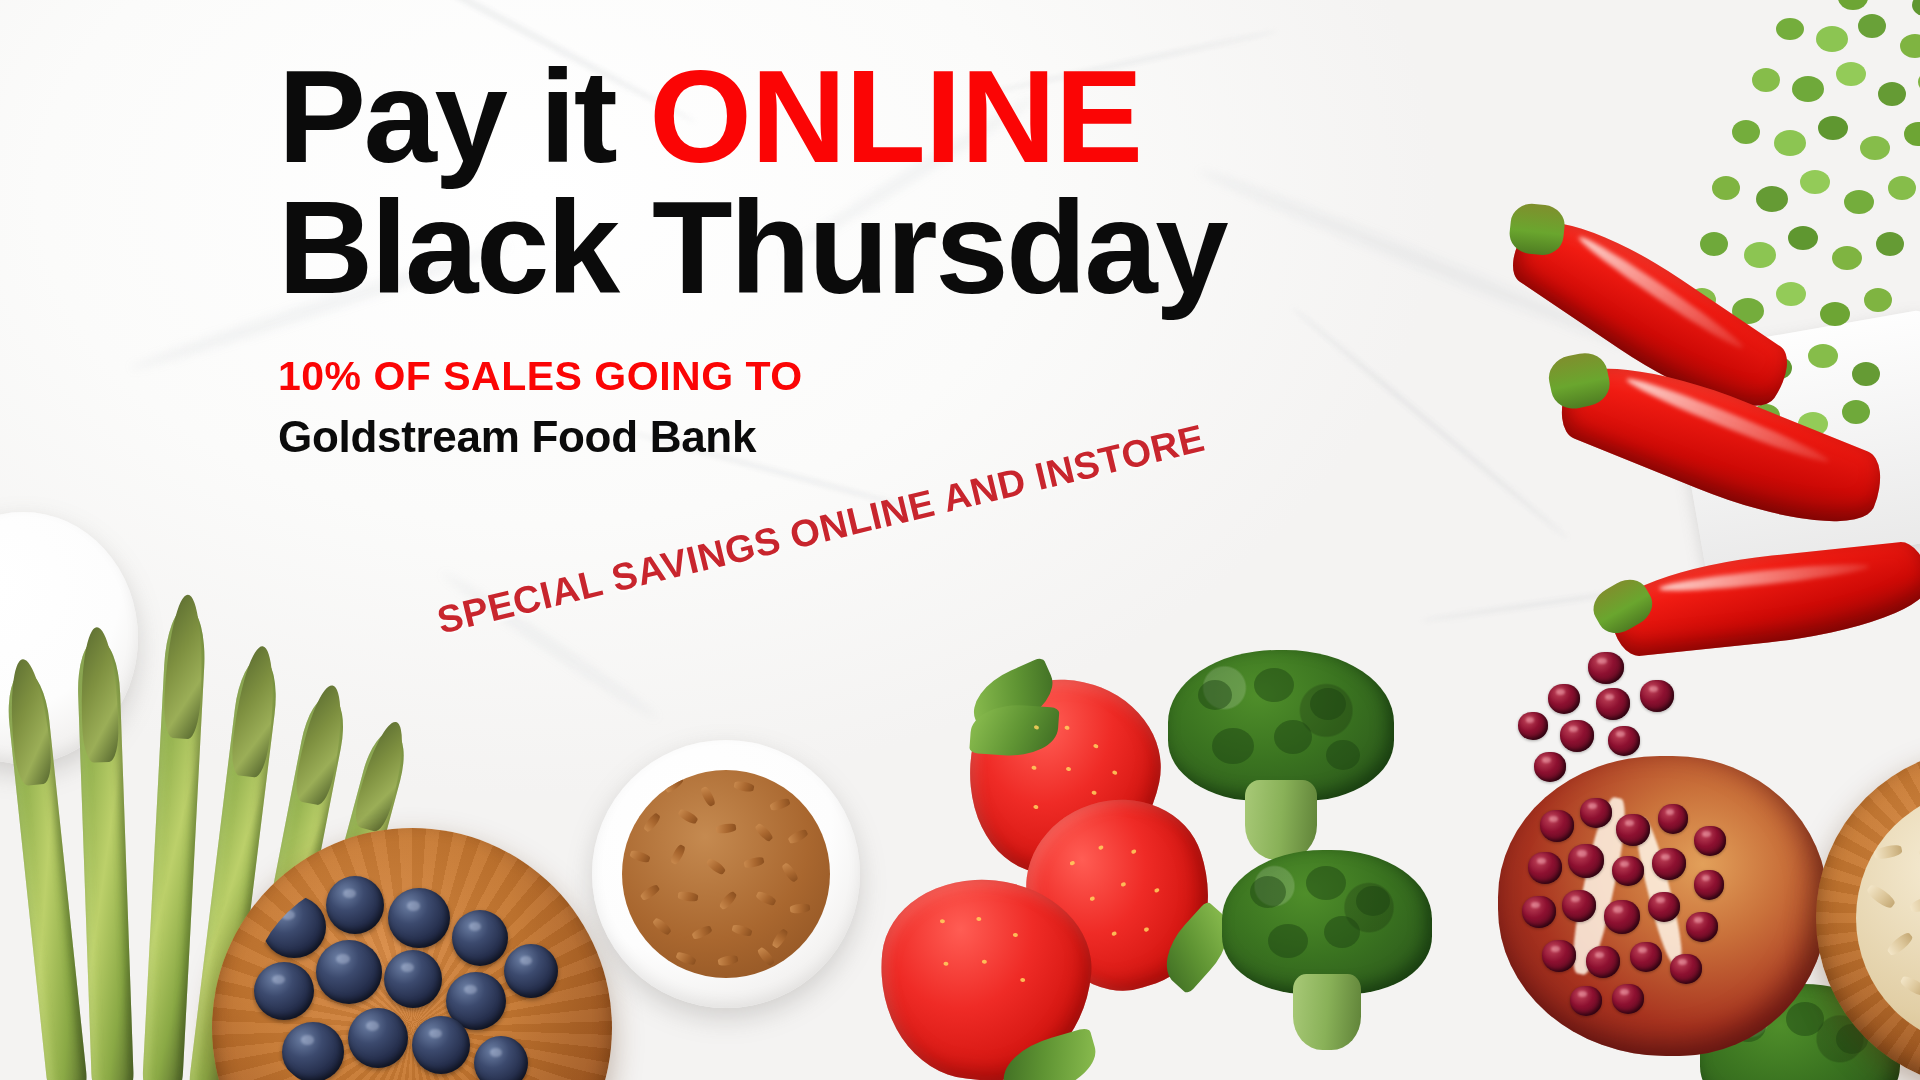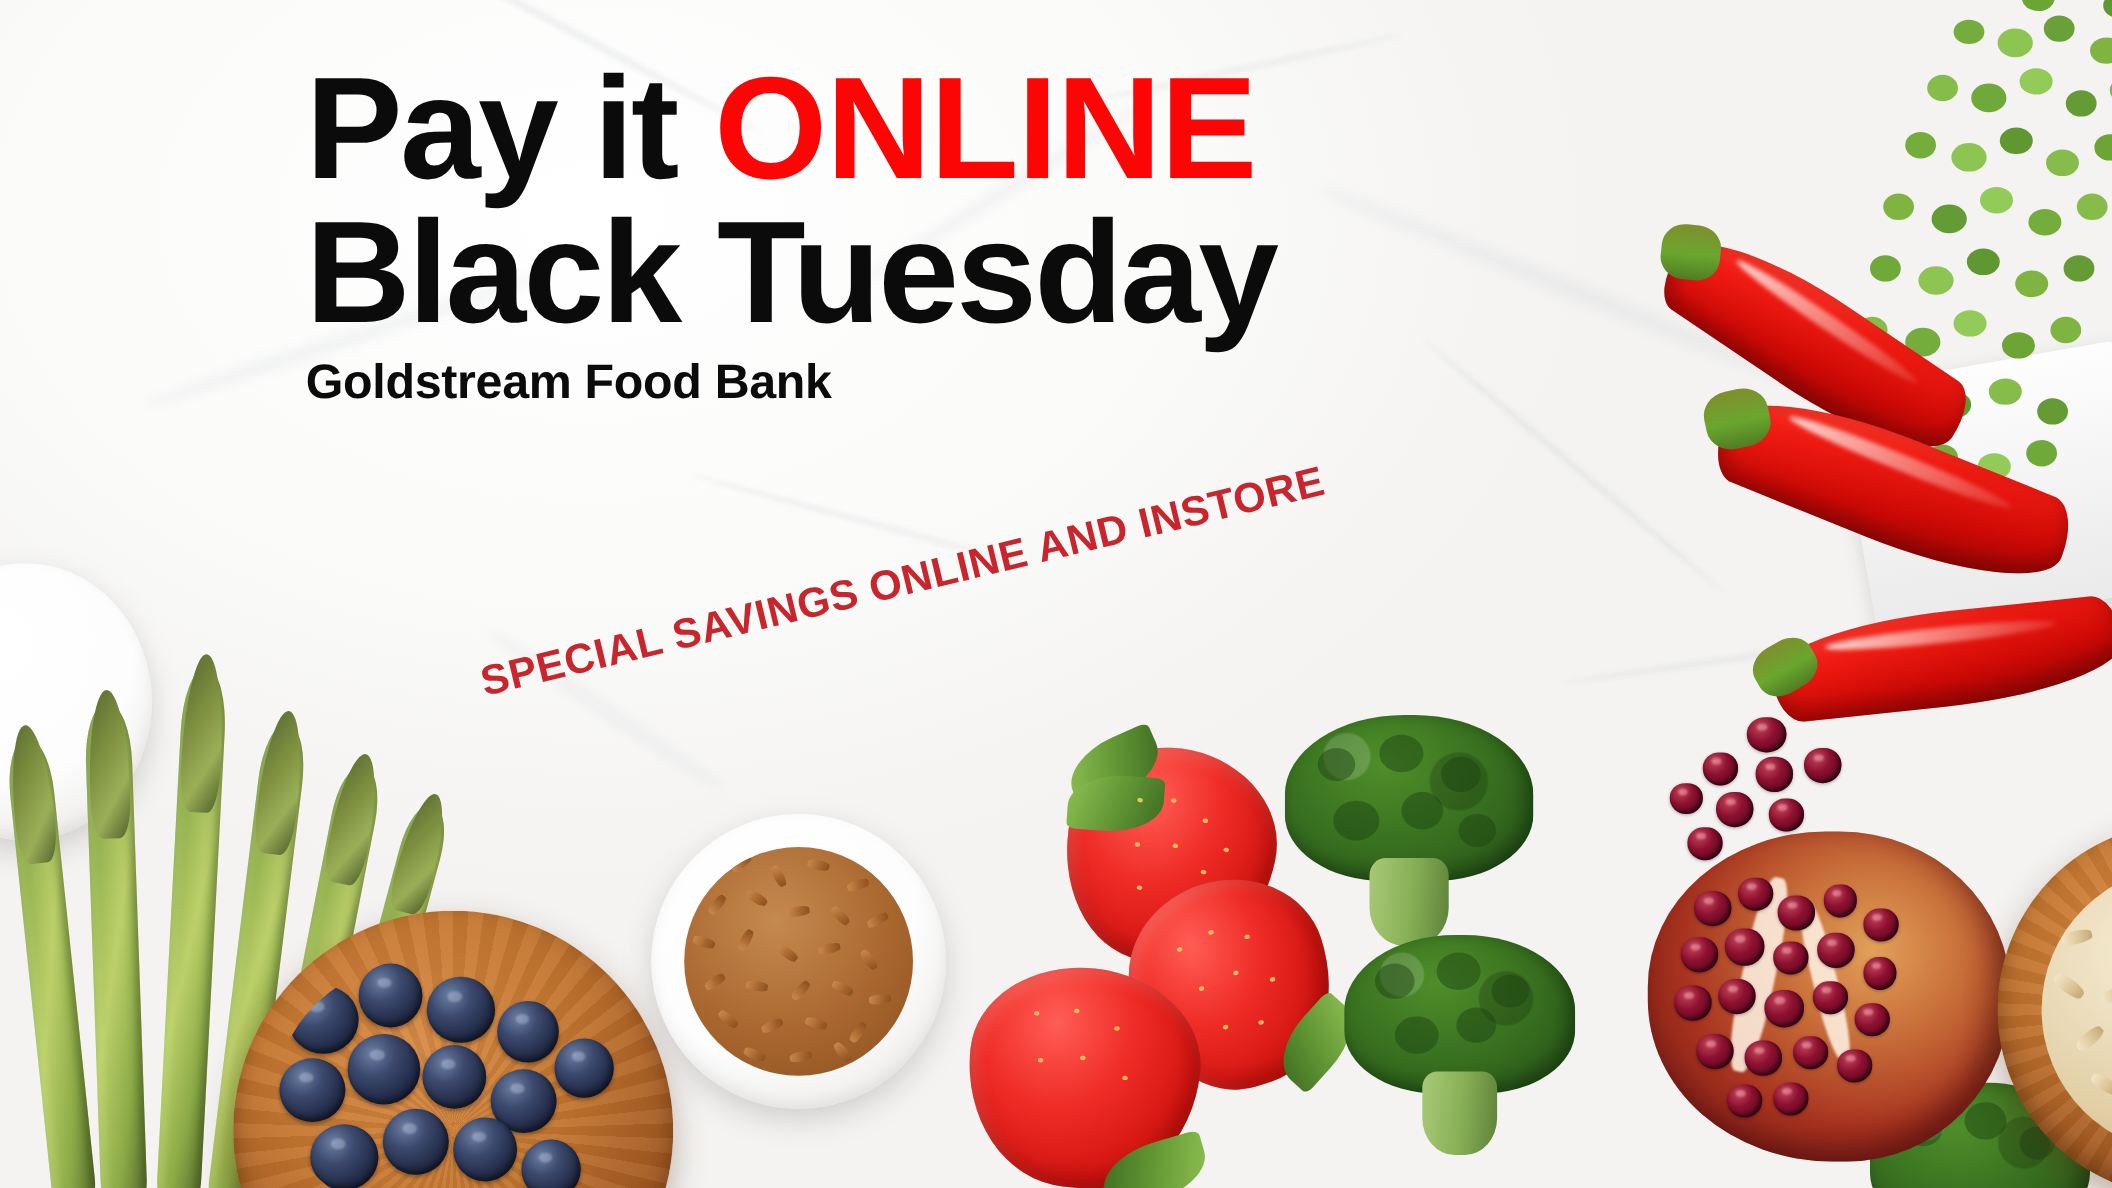--- a/index.html
+++ b/index.html
@@ -464,20 +464,21 @@
       <div class="cbody"></div>
         <div class="shine"></div>
       <div class="cstem" style="left:-16px;top:12px;transform:rotate(-24deg);"></div>
     </div>
 
   </div>
 
   <div class="textblock">
     <div class="headline">
       <span>Pay it </span><span class="fwd">ONLINE</span>
-      <span class="l2">Black Tuesday</span>
-    </div>
+      <span class="l2">Black Thursday</span>
+    </div>
+    <div class="sub-red">10% OF SALES GOING TO</div>
     <div class="sub-black">Goldstream Food Bank</div>
   </div>
 
   <div class="ribbon">SPECIAL SAVINGS ONLINE AND INSTORE</div>
 
 </div>
 
 </body></html>

